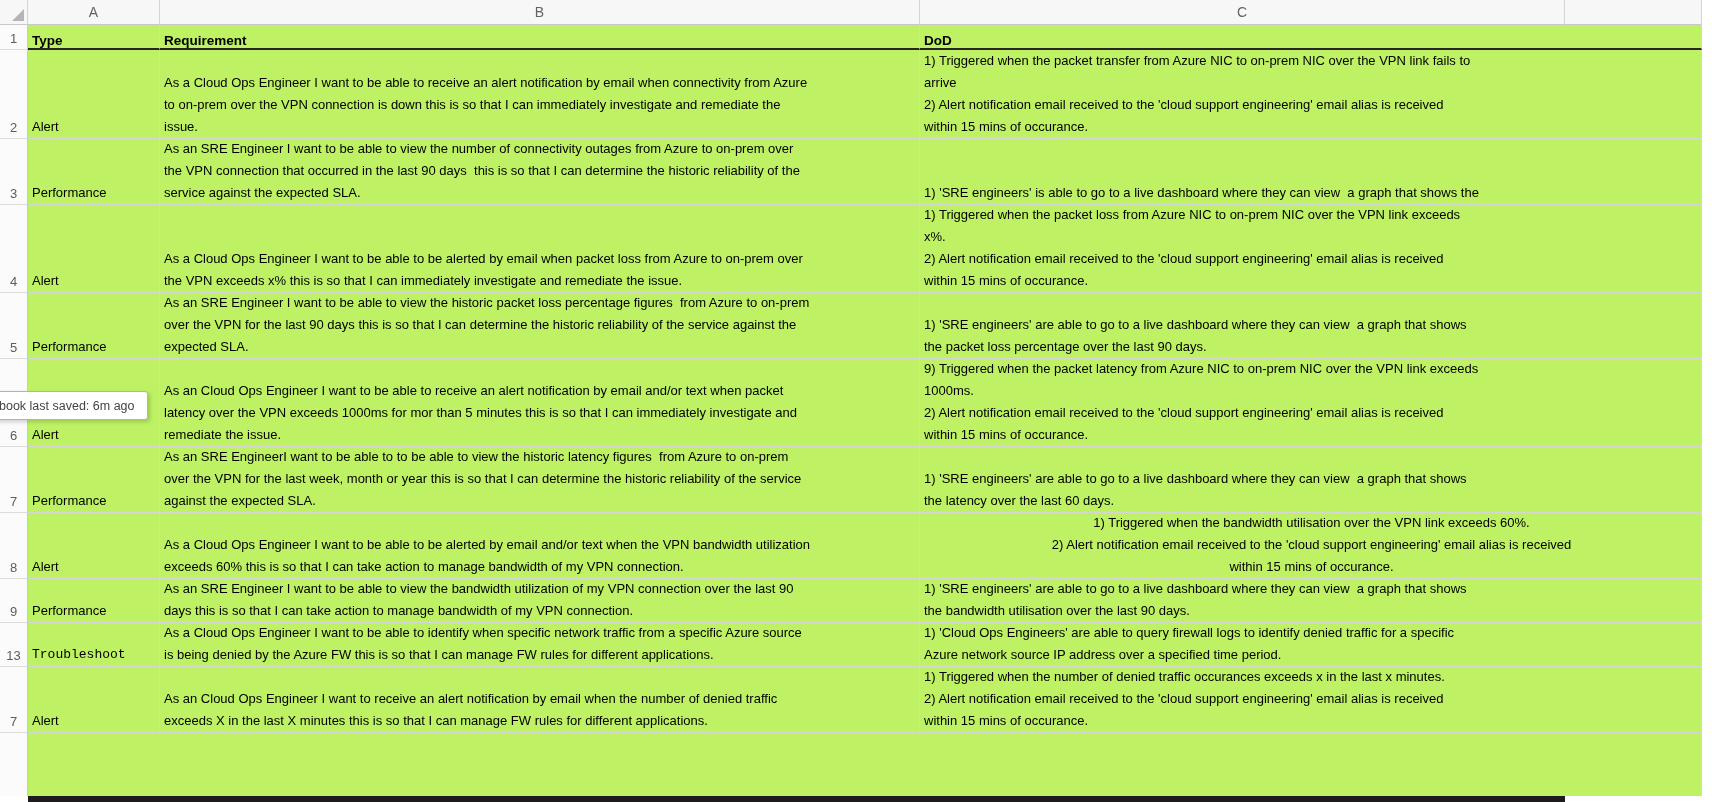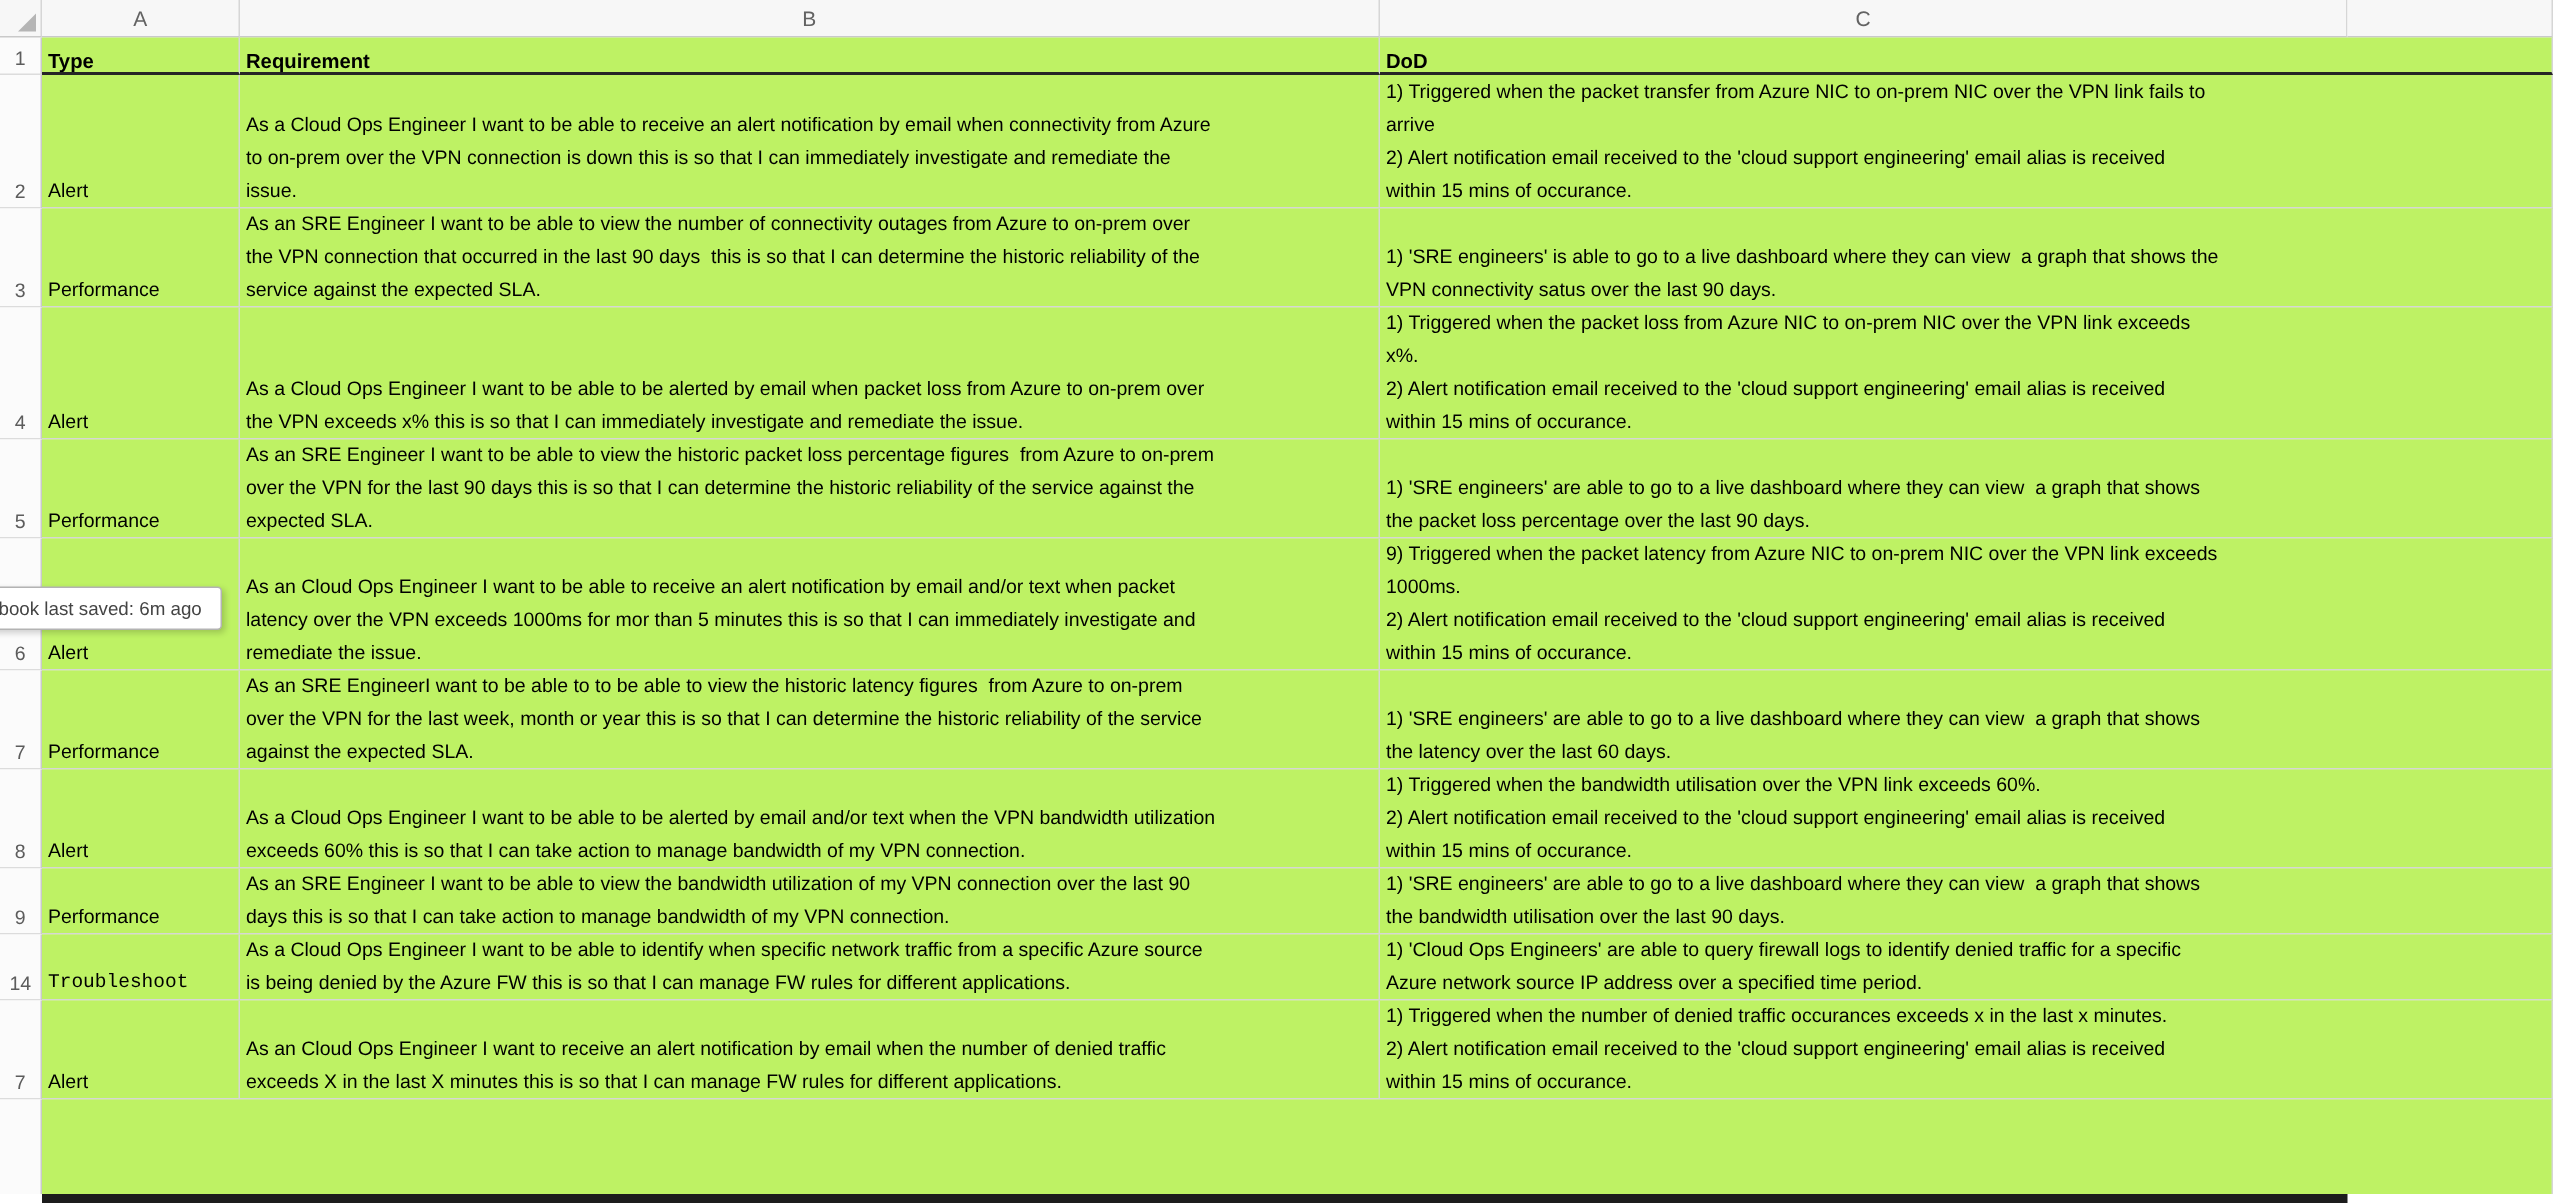--- a/index.html
+++ b/index.html
@@ -89,21 +89,20 @@
     <div class="cell" style="height: 66px;">
       <div class="ln">Performance</div>
     </div>
     <div class="cell" style="height: 66px;">
       <div class="txt"><b>As an </b><span>SRE Engineer </span><b>I want </b><span>to be able to view the number of connectivity outages from Azure to on-prem over
 the VPN connection that occurred in the last 90 days  </span><b>this is so that </b><span>I can determine the historic reliability of the
 service against the expected SLA.</span></div>
     </div>
     <div class="cell sp2" style="height: 66px;">
       <div class="ln">1) 'SRE engineers' is able to go to a live dashboard where they can view  a graph that shows the</div>
-      <div class="ln">VPN connectivity satus over the last 90 days.</div>
     </div>
     <div class="filler" style="height: 66px;"></div>
     <div class="gc" style="height: 88px;">4</div>
     <div class="cell" style="height: 88px;">
       <div class="ln">Alert</div>
     </div>
     <div class="cell" style="height: 88px;">
       <div class="txt"><b>As a </b><span>Cloud Ops Engineer </span><b>I want </b><span>to be able to be alerted by email when packet loss from Azure to on-prem over
 the VPN exceeds x% </span><b>this is so that </b><span>I can immediately investigate and remediate the issue.</span></div>
     </div>
@@ -159,40 +158,40 @@
     </div>
     <div class="filler" style="height: 66px;"></div>
     <div class="gc" style="height: 66px;">8</div>
     <div class="cell" style="height: 66px;">
       <div class="ln">Alert</div>
     </div>
     <div class="cell" style="height: 66px;">
       <div class="txt"><b>As a </b><span>Cloud Ops Engineer </span><b>I want </b><span>to be able to be alerted by email and/or text when the VPN bandwidth utilization
 exceeds 60% </span><b>this is so that </b><span>I can take action to manage bandwidth of my VPN connection.</span></div>
     </div>
-    <div class="cell sp2" style="height: 66px;">
+    <div class="cell sp2" style="height: 66px; text-align: center;">
       <div class="ln">1) Triggered when the bandwidth utilisation over the VPN link exceeds 60%.</div>
       <div class="ln">2) Alert notification email received to the 'cloud support engineering' email alias is received</div>
       <div class="ln">within 15 mins of occurance.</div>
     </div>
     <div class="filler" style="height: 66px;"></div>
     <div class="gc" style="height: 44px;">9</div>
     <div class="cell" style="height: 44px;">
       <div class="ln">Performance</div>
     </div>
     <div class="cell" style="height: 44px;">
       <div class="txt"><b>As an </b><span>SRE Engineer </span><b>I want </b><span>to be able to view the bandwidth utilization of my VPN connection over the last 90
 days </span><b>this is so that </b><span>I can take action to manage bandwidth of my VPN connection.</span></div>
     </div>
     <div class="cell sp2" style="height: 44px;">
       <div class="ln">1) 'SRE engineers' are able to go to a live dashboard where they can view  a graph that shows</div>
       <div class="ln">the bandwidth utilisation over the last 90 days.</div>
     </div>
     <div class="filler" style="height: 44px;"></div>
-    <div class="gc" style="height: 44px;">14</div>
+    <div class="gc" style="height: 44px;">13</div>
     <div class="cell" style="height: 44px; font-family: Liberation Mono, monospace;">
       <div class="ln">Troubleshoot</div>
     </div>
     <div class="cell" style="height: 44px;">
       <div class="txt"><b>As a </b><span>Cloud Ops Engineer </span><b>I want </b><span>to be able to identify when specific network traffic from a specific Azure source
 is being denied by the Azure FW </span><b>this is so that </b><span>I can manage FW rules for different applications.</span></div>
     </div>
     <div class="cell sp2" style="height: 44px;">
       <div class="ln">1) 'Cloud Ops Engineers' are able to query firewall logs to identify denied traffic for a specific</div>
       <div class="ln">Azure network source IP address over a specified time period.</div>

